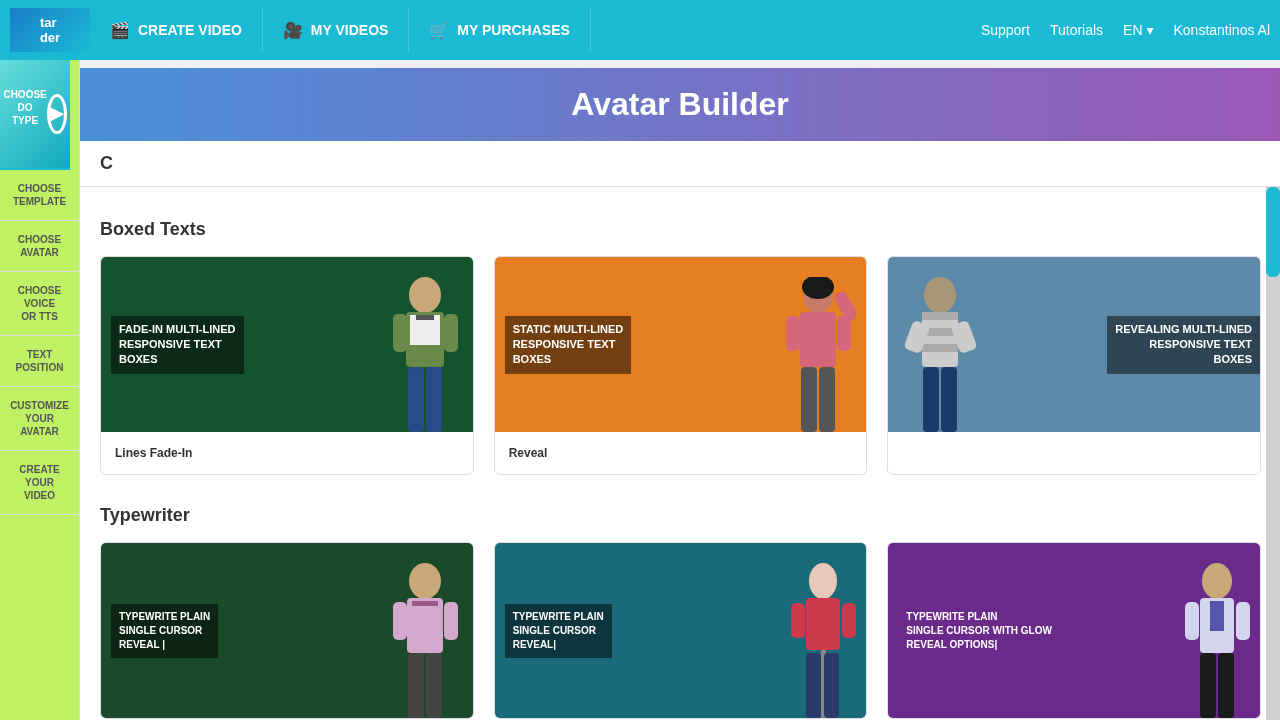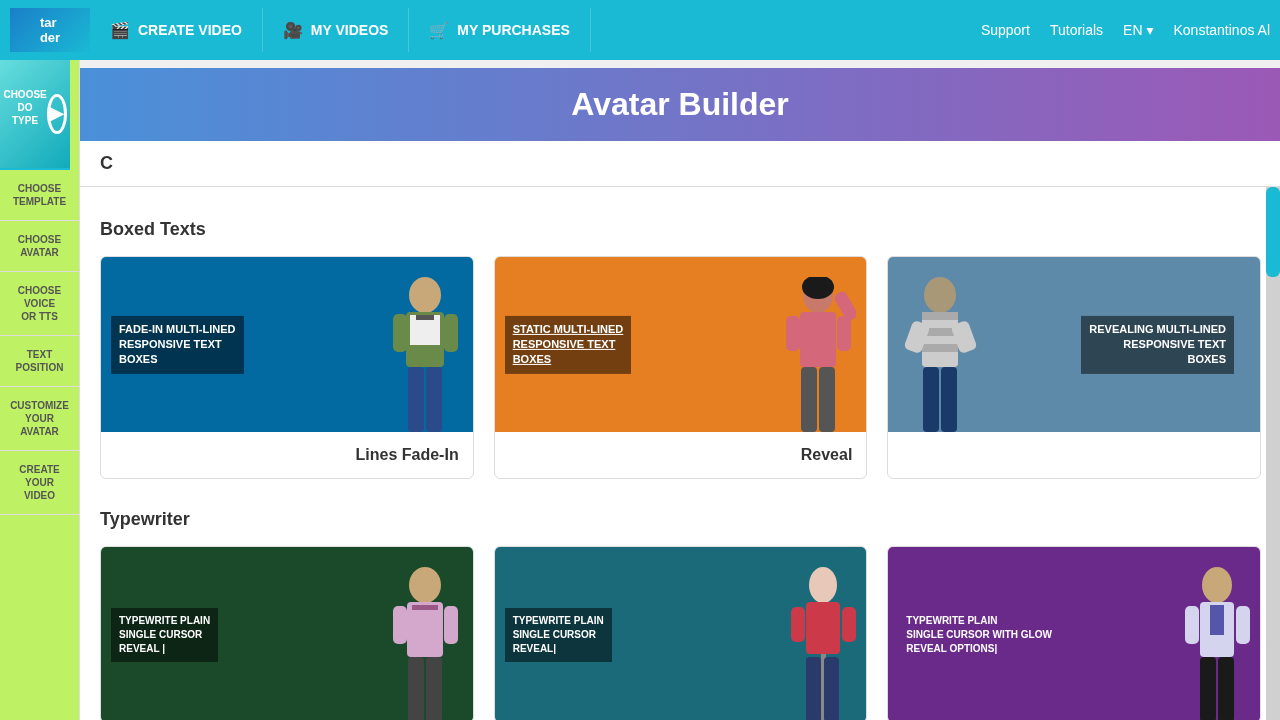--- a/index.html
+++ b/index.html
@@ -117,46 +117,46 @@
       cursor: pointer;
       background: white;
     }
 
     .card-image {
       width: 100%;
       height: 175px;
       position: relative;
       display: flex; align-items: center; justify-content: center;
     }
-    .card-image.green { background: #0369a1; }
+    .card-image.green { background: #14532d; }
     .card-image.orange { background: #e67e22; }
     .card-image.blue-gray { background: #5d8aa8; }
     .card-image.dark-green { background: #1a4a2a; }
     .card-image.teal { background: #1a6a7a; }
     .card-image.purple { background: #6a2a8a; }
 
     .card-text-overlay {
       position: absolute;
       left: 10px; top: 50%;
       transform: translateY(-50%);
       color: white; font-weight: bold; font-size: 11px;
       line-height: 1.4; text-transform: uppercase;
       background: rgba(0,0,0,0.5);
       padding: 6px 8px;
       max-width: 48%;
     }
     .card-text-overlay.right {
-      left: auto; right: 26px;
+      left: auto; right: 0;
       text-align: right;
     }
 
     .card-label {
       padding: 14px;
-      text-align: right;
-      font-size: 16px; font-weight: bold; color: #333;
+      text-align: left;
+      font-size: 12px; font-weight: bold; color: #333;
     }
 
     
     .scrollbar-track {
       width: 12px;
       background: #e0e0e0;
       position: relative;
     }
     .scrollbar-thumb {
       width: 12px;
@@ -261,21 +261,21 @@
                 <rect x="56" y="37" width="14" height="38" rx="5" fill="#6a8a4a"></rect>
                 <rect x="20" y="90" width="16" height="65" rx="4" fill="#2a4a8a"></rect>
                 <rect x="38" y="90" width="16" height="65" rx="4" fill="#2a4a8a"></rect>
               </svg>
             </div>
             <div class="card-label">Lines Fade-In</div>
           </div>
 
           <div class="card">
             <div class="card-image orange">
-              <div class="card-text-overlay" style="white-space:pre-line;text-decoration:underline;">STATIC MULTI-LINED
+              <div class="card-text-overlay" style="white-space:pre-line;">STATIC MULTI-LINED
 RESPONSIVE TEXT
 BOXES</div>
               <svg style="position:absolute;right:10px;bottom:0;height:155px;width:75px;" viewBox="0 0 75 155">
                 <ellipse cx="37" cy="18" rx="15" ry="18" fill="#c87a6a"></ellipse>
                 <ellipse cx="37" cy="10" rx="16" ry="12" fill="#1a1a1a"></ellipse>
                 <rect x="19" y="35" width="36" height="55" rx="4" fill="#d4687a"></rect>
                 <rect x="5" y="39" width="14" height="35" rx="5" fill="#d4687a"></rect>
                 <rect x="56" y="39" width="14" height="35" rx="5" fill="#d4687a"></rect>
 
                 <rect x="56" y="15" width="13" height="30" rx="5" fill="#d4687a" transform="rotate(-30 62 25)"></rect>

